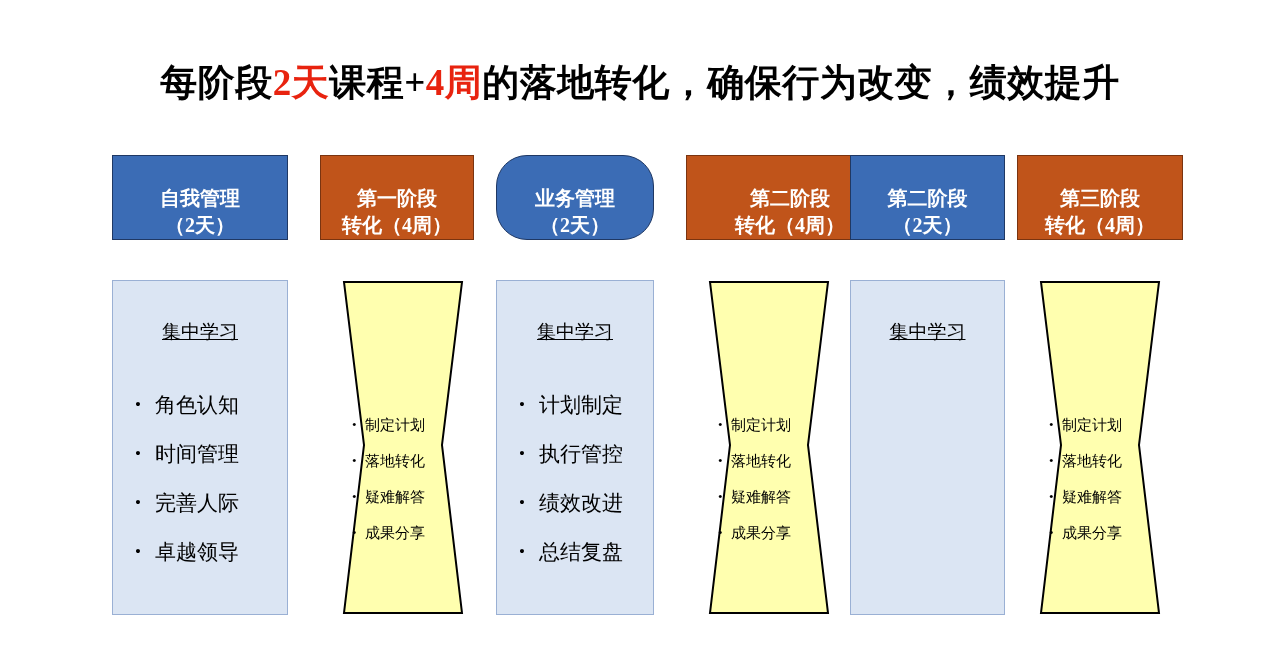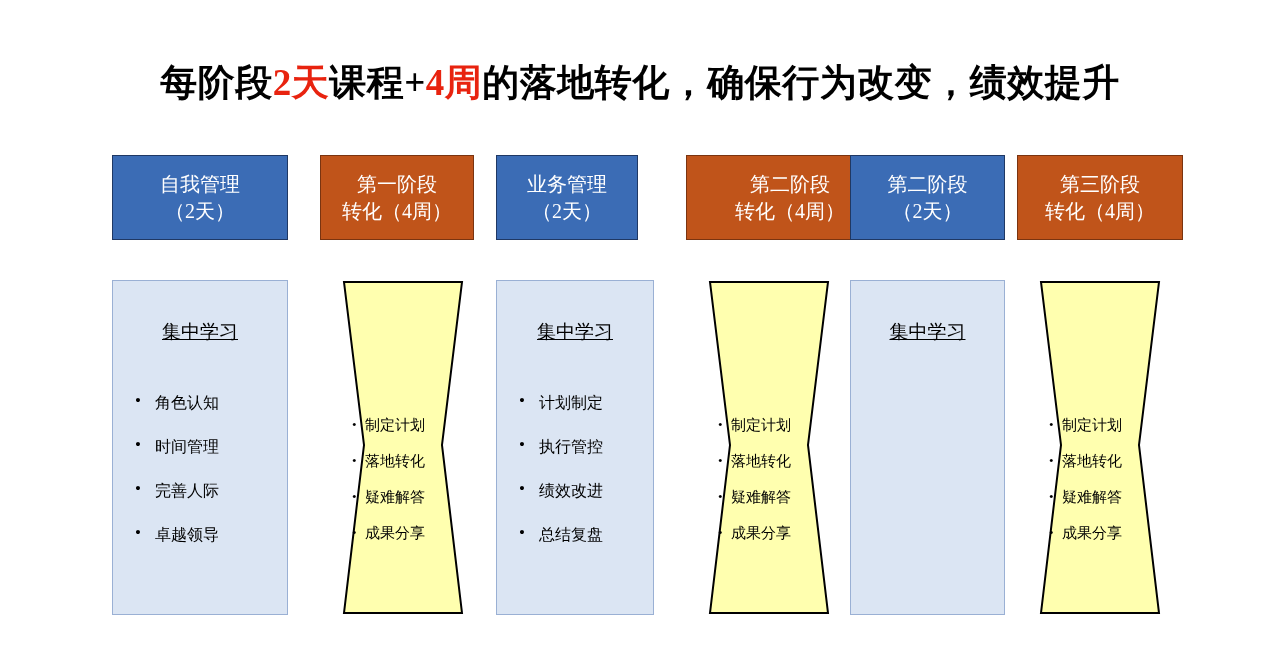--- a/index.html
+++ b/index.html
@@ -46,27 +46,27 @@
     position: absolute;
     top: 0;
   }
 
   
   .hdr {
     box-sizing: border-box;
     height: 85px;
     border: 1px solid #1f3864;
     display: flex;
-    align-items: center;
+    align-items: flex-end;
     justify-content: center;
     text-align: center;
     color: #ffffff;
     font-family: "Liberation Serif", serif;
     font-size: 20px;
-    font-weight: normal;
+    font-weight: bold;
     line-height: 1.35;
     padding: 0 6px;
   }
   .hdr.blue {
     background: #3b6cb5;
     border-color: #1f3864;
   }
   .hdr.orange {
     background: #c0541a;
     border-color: #7a3410;
@@ -91,21 +91,21 @@
   .panel ul {
     list-style: none;
     margin: 0;
     padding: 0;
     position: absolute;
     left: 22px;
     top: 110px;
   }
   .panel ul li {
     font-family: "Liberation Serif", serif;
-    font-size: 16px;
+    font-size: 21px;
     color: #000;
     margin-bottom: 21px;
     white-space: nowrap;
   }
   .panel ul li::before {
     content: "•";
     display: inline-block;
     width: 20px;
     font-size: 17px;
     vertical-align: 2px;
@@ -188,21 +188,21 @@
       <ul>
         <li>制定计划</li>
         <li>落地转化</li>
         <li>疑难解答</li>
         <li>成果分享</li>
       </ul>
     </div>
   </div>
 
   <div class="col" style="left:384px; width:158px;">
-    <div class="hdr blue" style="width:142px;">
+    <div class="hdr blue" style="width:158px;border-radius:31px;">
       <div>
         <div>业务管理</div>
         <div>（2天）</div>
       </div>
     </div>
     <div class="panel" style="left:0px; width:158px; height:335px;">
       <div class="panel-title">集中学习</div>
       <ul>
         <li>计划制定</li>
         <li>执行管控</li>

